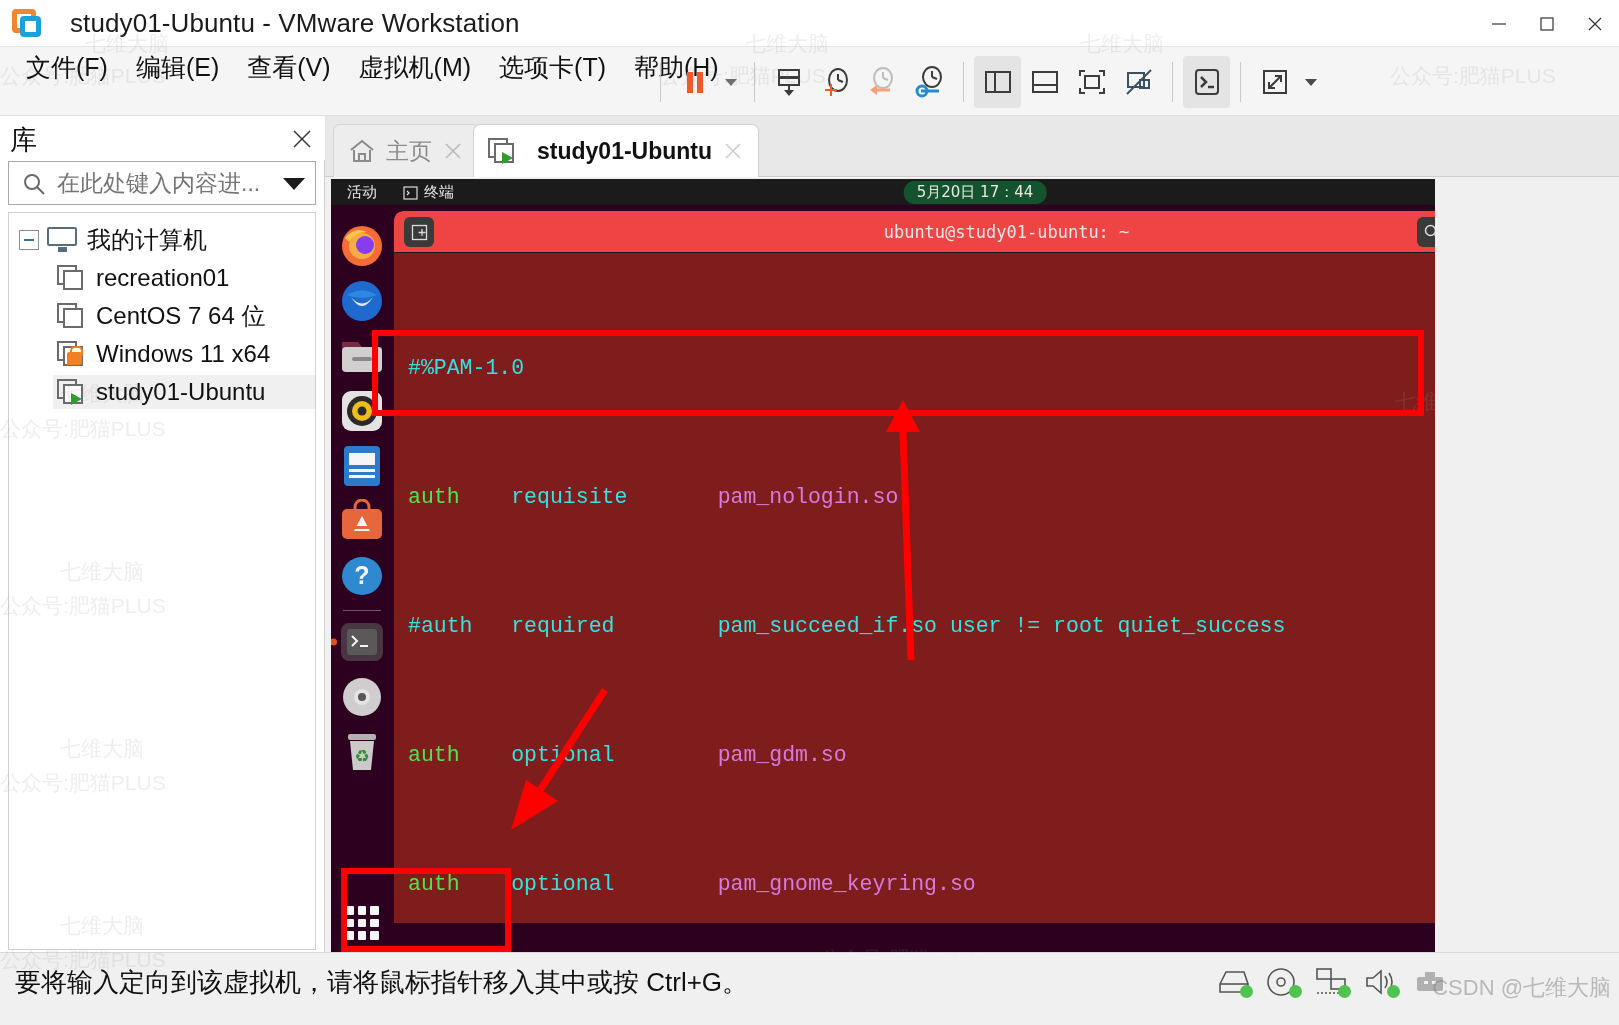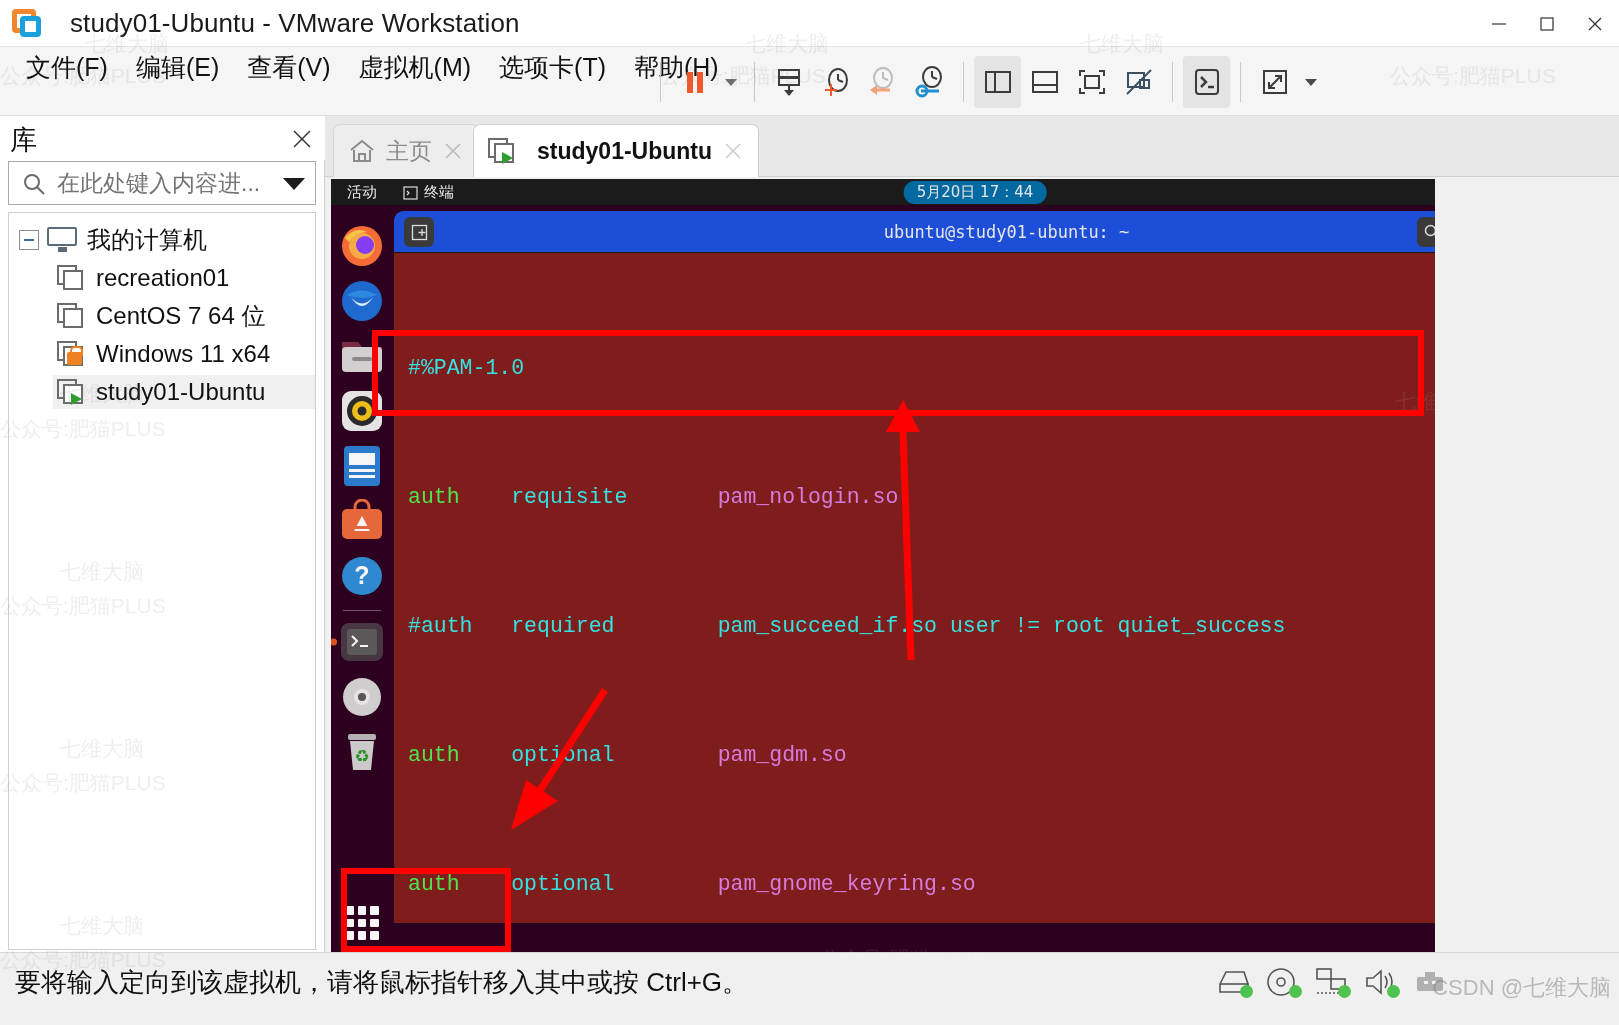--- a/index.html
+++ b/index.html
@@ -95,40 +95,40 @@
   
   .vmscreen { position: absolute; left: 331px; top: 179px; width: 1104px; height: 773px;
     background: #2c001e; overflow: hidden; padding-left: 26px; }
 
   
   .gtop { position: absolute; left: 0; top: 0; width: 1288px; height: 26px; background: #1b1b1b;
     color: #e8e8e8; font-size: 15px; font-family: "DejaVu Sans", sans-serif; }
   .gtop .activities { position: absolute; left: 16px; top: 4px; }
   .gtop .appname { position: absolute; left: 72px; top: 4px; display: flex; align-items: center; gap: 6px; }
   .gtop .clock { position: absolute; left: 50%; transform: translateX(-50%); top: 2px;
-    background: #0369a1; border-radius: 11px; padding: 2px 13px; font-size: 15px; }
+    background: #14532d; border-radius: 11px; padding: 2px 13px; font-size: 15px; }
   .gtop .rightzone { position: absolute; right: 12px; top: 3px; display: flex; align-items: center; gap: 14px; }
   .zh { font-size: 15px; color: #e6e6e6; }
 
   
   .dock { position: absolute; left: 0; top: 26px; width: 62px; height: 747px; background: #2c001e;
     opacity: .96; padding-top: 10px; }
   .dock-item { width: 48px; height: 48px; margin: 7px auto; border-radius: 11px; position: relative;
     display: flex; align-items: center; justify-content: center; }
   .dock-sep { width: 38px; height: 1px; background: rgba(255,255,255,.35); margin: 10px auto 6px; }
   .running-dot { position: absolute; left: -8px; top: 50%; transform: translateY(-50%);
     width: 7px; height: 7px; border-radius: 50%; background: #e95420; }
   .appgrid { position: absolute; left: 14px; bottom: 12px; width: 34px; height: 34px;
     display: grid; grid-template-columns: repeat(3, 1fr); grid-template-rows: repeat(3, 1fr); gap: 4px; }
   .appgrid i { background: #ffffff; border-radius: 1px; display: block; }
 
   
   .term { position: absolute; left: 63px; top: 32px; width: 1225px; height: 712px; background: #300a24;
     border-radius: 9px 9px 0 0; overflow: hidden; }
-  .term-head { position: relative; height: 42px; background: #1d4ed8;
+  .term-head { position: relative; height: 42px; background: #ef4444;
     border-bottom: 1px solid #191919; border-radius: 9px 9px 0 0; }
   .term-title { position: absolute; left: 50%; transform: translateX(-50%); top: 11px;
     font-size: 17px; color: #e6e6e6; font-family: "DejaVu Sans Mono", monospace; white-space: nowrap; }
   .th-btn { position: absolute; top: 6px; width: 30px; height: 30px; border-radius: 6px;
     background: #3a3a3a; display: flex; align-items: center; justify-content: center; }
   .th-round { position: absolute; top: 6px; width: 30px; height: 30px; border-radius: 50%;
     background: #3a3a3a; display: flex; align-items: center; justify-content: center; color: #ddd; font-size: 15px; }
   .term-body { position: relative; height: 670px; background: #7f1d1d; padding: 8px 0 0 0;
     font-family: Liberation Mono, monospace; font-size: 21.5px; line-height: 43px; white-space: pre; }
   .tline { padding-left: 14px; }

